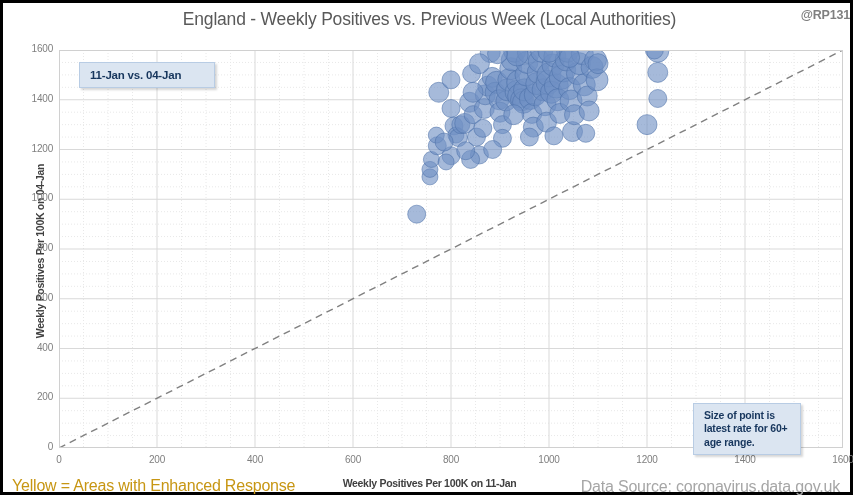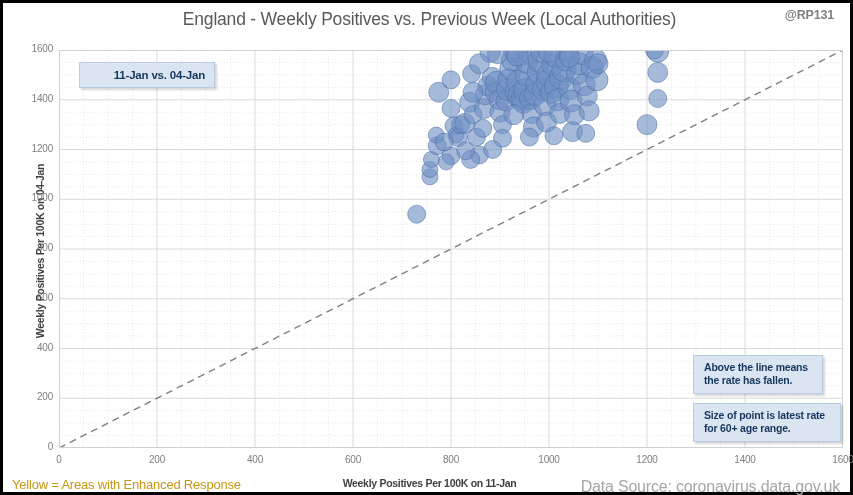--- a/index.html
+++ b/index.html
@@ -31,21 +31,21 @@
     top: 6px;
     width: 853px;
     text-align: center;
     font-size: 17.5px;
     color: #595959;
     letter-spacing: -0.2px;
     white-space: nowrap;
   }
   #handle {
     position: absolute;
-    right: 16px;
+    right: 0;
     top: 5px;
     font-size: 12.5px;
     color: #7f7f7f;
     font-weight: bold;
     letter-spacing: -0.2px;
   }
   
   #y-axis-title {
     position: absolute;
     left: -93px;
@@ -68,21 +68,21 @@
     font-size: 10.5px;
     font-weight: bold;
     color: #404040;
     letter-spacing: -0.3px;
   }
   
   #footer-note {
     position: absolute;
     left: 9px;
     top: 474px;
-    font-size: 13px;
+    font-size: 16px;
     color: #c79613;
     letter-spacing: -0.2px;
   }
   #data-source {
     position: absolute;
     right: 10px;
     top: 475px;
     font-size: 16px;
     color: #a6a6a6;
     letter-spacing: -0.2px;
@@ -120,31 +120,31 @@
     padding: 5px 9px 5px 10px;
     box-sizing: border-box;
   }
   #legend-box {
     left: 76px;
     top: 59px;
     width: 136px;
     height: 26px;
     font-size: 11.5px;
     padding-top: 5px;
-    text-align: right;
+    text-align: left;
   }
   #note-above-line {
     left: 690px;
     top: 352px;
     width: 130px;
   }
   #note-point-size {
     left: 690px;
     top: 400px;
-    width: 148px;
+    width: 108px;
   }
 </style>
 </head>
 <body>
 
 <div id="chart-root">
 
   <div id="chart-title">England - Weekly Positives vs. Previous Week (Local Authorities)</div>
   <div id="handle">@RP131</div>
 
@@ -356,19 +356,18 @@
       <div class="tick-label xtick" style="left: 227px; top: 451px;">400</div>
       <div class="tick-label xtick" style="left: 325px; top: 451px;">600</div>
       <div class="tick-label xtick" style="left: 423px; top: 451px;">800</div>
       <div class="tick-label xtick" style="left: 521px; top: 451px;">1000</div>
       <div class="tick-label xtick" style="left: 619px; top: 451px;">1200</div>
       <div class="tick-label xtick" style="left: 717px; top: 451px;">1400</div>
       <div class="tick-label xtick" style="left: 815px; top: 451px;">1600</div>
     </div>
 
   <div class="callout" id="legend-box">11-Jan vs. 04-Jan</div>
-  <div class="callout" id="note-above-line">Above the line means the rate has fallen.</div>
   <div class="callout" id="note-point-size">Size of point is latest rate for 60+ age range.</div>
 
   <div id="footer-note">Yellow = Areas with Enhanced Response</div>
   <div id="data-source">Data Source: coronavirus.data.gov.uk</div>
 
 </div>
 
 </body></html>

